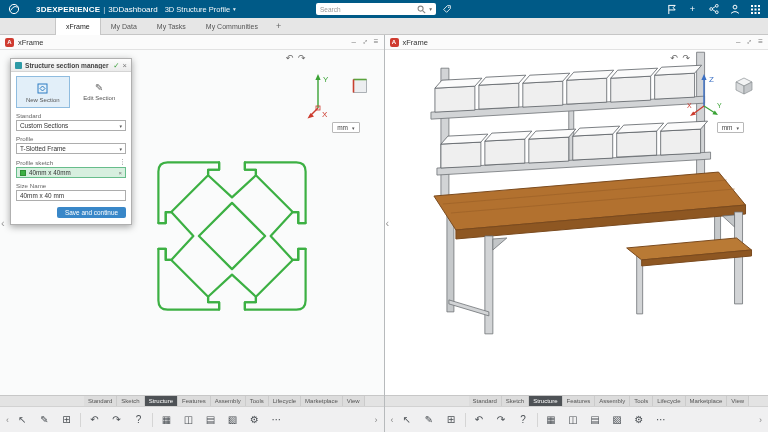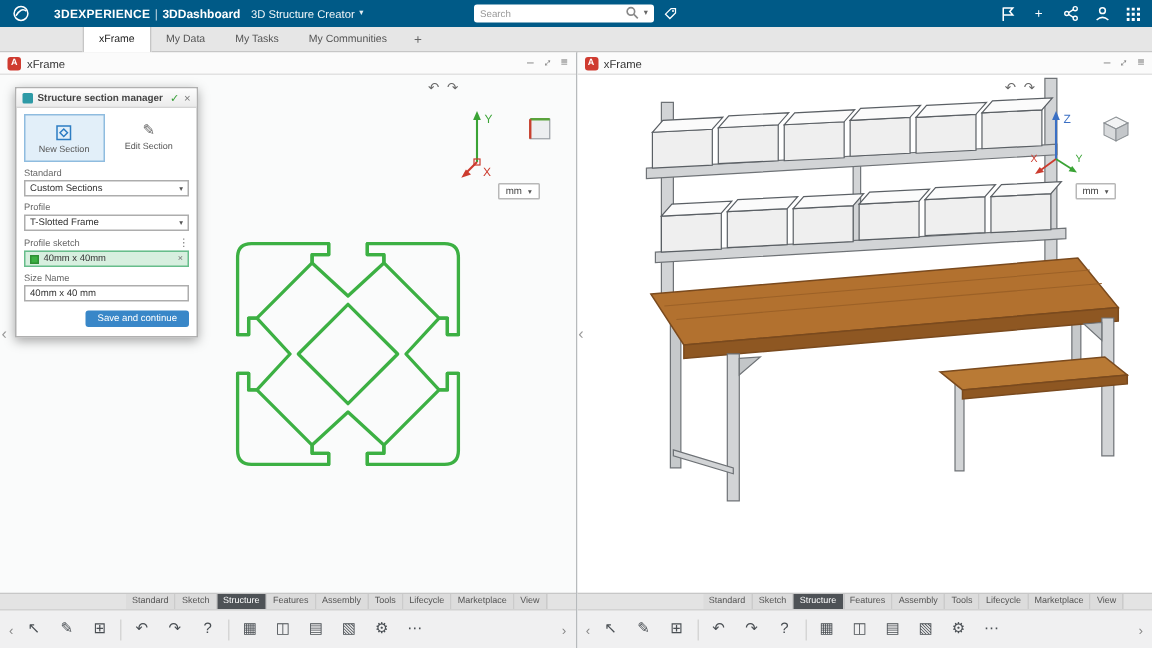--- a/index.html
+++ b/index.html
@@ -4,21 +4,21 @@
 <style>
   *{box-sizing:border-box;margin:0;padding:0}
   html,body{width:768px;height:432px;overflow:hidden}
   body{font-family:"Liberation Sans","DejaVu Sans",sans-serif;background:#cfd2d4}
 
   
   .topbar{height:18px;background:#005a87;display:flex;align-items:center;padding:0 7px;color:#fff;position:relative}
   .logo{width:13px;height:13px;display:flex;align-items:center;justify-content:center}
   .brand{font-size:8px;font-weight:bold;margin-left:16px;letter-spacing:.2px}
   .divider{font-size:8px;margin:0 3px;opacity:.75}
-  .product{font-size:8px;font-weight:bold}
+  .product{font-size:8px;font-weight:normal}
   .apptitle{font-size:7.5px;margin-left:7px;opacity:.95}
   .tcaret{font-size:5.5px;margin-left:3px;opacity:.9}
   .searchwrap{position:absolute;left:50%;top:50%;transform:translate(-50%,-50%);display:flex;align-items:center;gap:5px}
   .searchpill{width:120px;height:12px;background:#fff;border-radius:2px;display:flex;align-items:center;padding:0 4px;gap:3px}
   .searchpill input{border:0;outline:0;flex:1;min-width:0;font-size:6.5px;color:#333;background:transparent}
   .searchpill input::placeholder{color:#999}
   .scaret{font-size:5.5px;color:#666}
   .tb-right{margin-left:auto;display:flex;align-items:center;gap:10px}
   .ticon{display:flex;align-items:center;justify-content:center;width:11px;height:11px;font-size:9px;line-height:1;color:#fff}
 
@@ -87,21 +87,21 @@
 <div class="topbar">
   <span class="logo">
     <svg width="12" height="12" viewBox="0 0 12 12" fill="none" stroke="#fff" stroke-width="1">
       <circle cx="6" cy="6" r="4.6"></circle>
         <path d="M2.6,7.6 Q6,1.6 9.6,4.4"></path>
     </svg>
   </span>
   <span class="brand">3DEXPERIENCE</span>
   <span class="divider">|</span>
   <span class="product">3DDashboard</span>
-  <span class="apptitle">3D Structure Creator</span>
+  <span class="apptitle">3D Structure Profile</span>
   <span class="tcaret">▾</span>
 
   <div class="searchwrap">
     <div class="searchpill">
       <input placeholder="Search" style="">
       <span>
         <svg width="9" height="9" viewBox="0 0 9 9" fill="none" stroke="#888" stroke-width="1.1">
           <circle cx="3.6" cy="3.6" r="2.5"></circle>
             <line x1="5.6" y1="5.6" x2="8.2" y2="8.2"></line>
         </svg>

